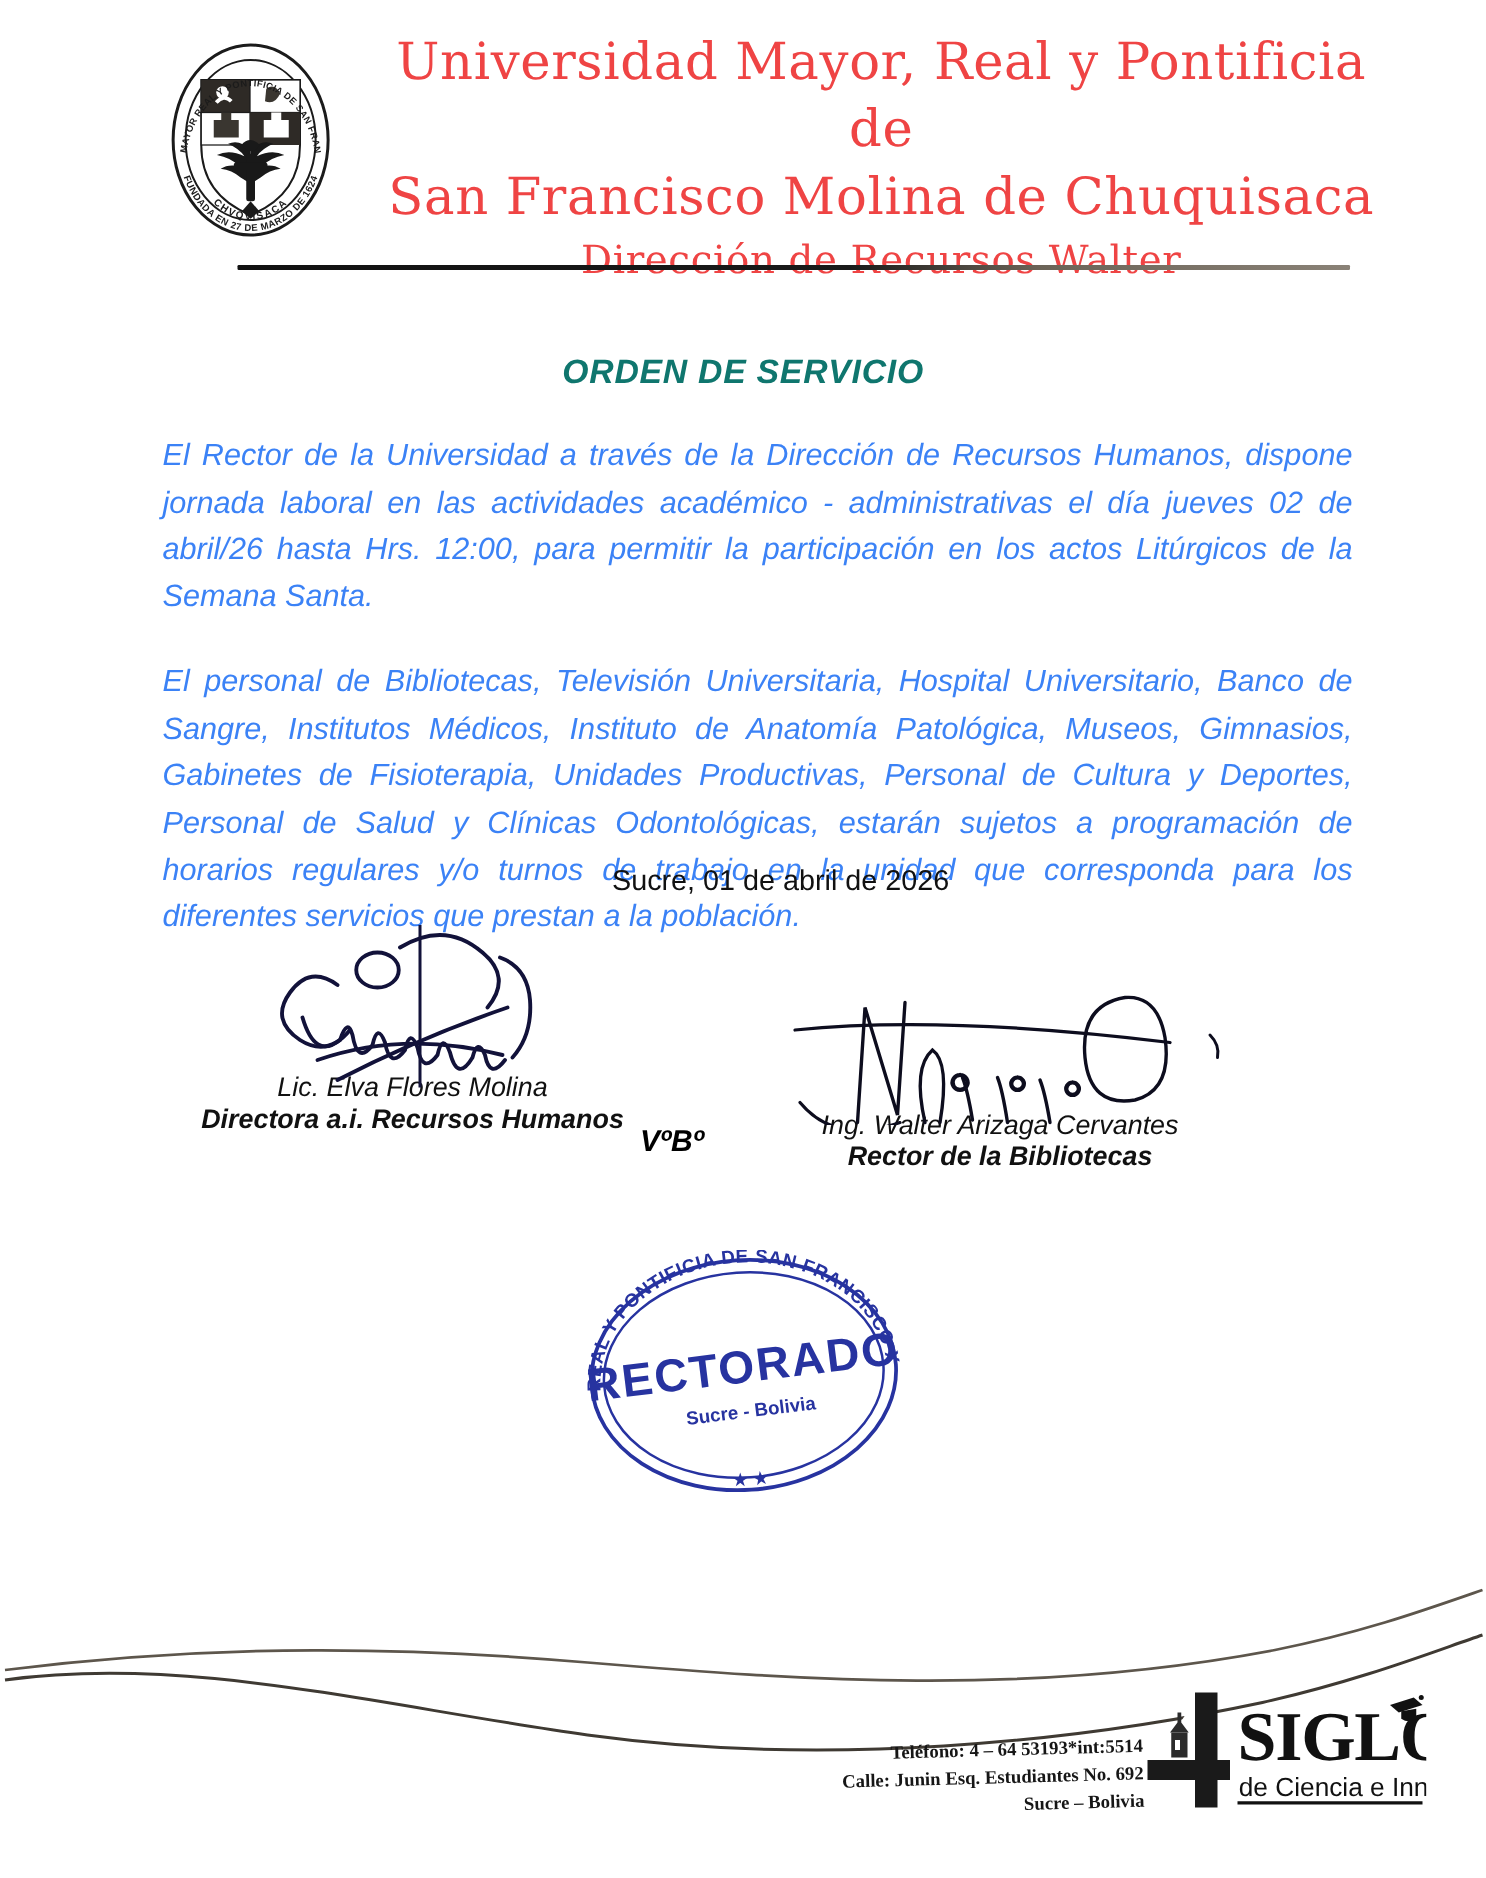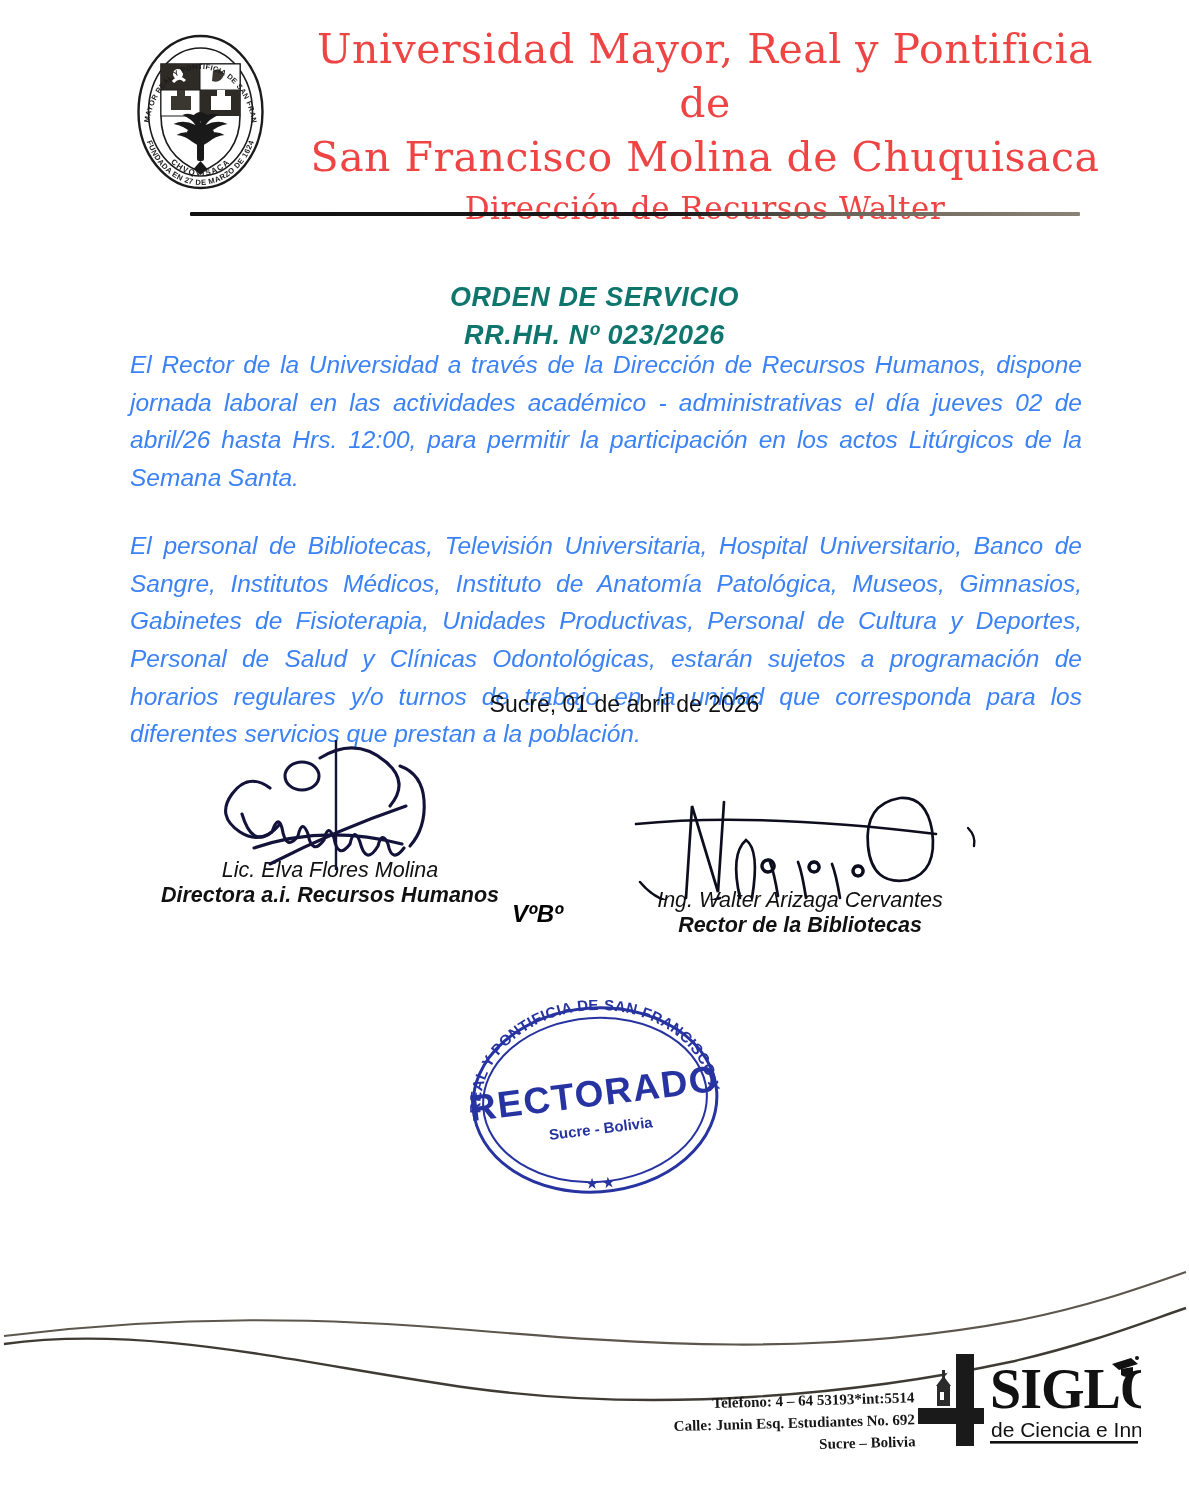--- a/index.html
+++ b/index.html
@@ -228,21 +228,20 @@
   <div class="header-script">
     <div class="hs-l1">Universidad Mayor, Real y Pontificia de</div>
     <div class="hs-l2">San Francisco Molina de Chuquisaca</div>
     <div class="hs-l3">Dirección de Recursos Walter</div>
   </div>
 
   <div class="rule"></div>
 
   <div class="doc-title">
     <span>ORDEN DE SERVICIO</span>
-    <span class="t2">RR.HH. Nº 023/2026</span>
   </div>
 
   <div class="body-block">
     <p class="para">El Rector de la Universidad a través de la Dirección de Recursos Humanos, dispone jornada laboral en las actividades académico - administrativas el día jueves 02 de abril/26 hasta Hrs. 12:00, para permitir la participación en los actos Litúrgicos de la Semana Santa.</p>
     <p class="para">El personal de Bibliotecas, Televisión Universitaria, Hospital Universitario, Banco de Sangre, Institutos Médicos, Instituto de Anatomía Patológica, Museos, Gimnasios, Gabinetes de Fisioterapia, Unidades Productivas, Personal de Cultura y Deportes, Personal de Salud y Clínicas Odontológicas, estarán sujetos a programación de horarios regulares y/o turnos de trabajo en la unidad que corresponda para los diferentes servicios que prestan a la población.</p>
   </div>
 
   <div class="date-line">Sucre, 01 de abril de 2026</div>
 
   <div class="sig-left">

